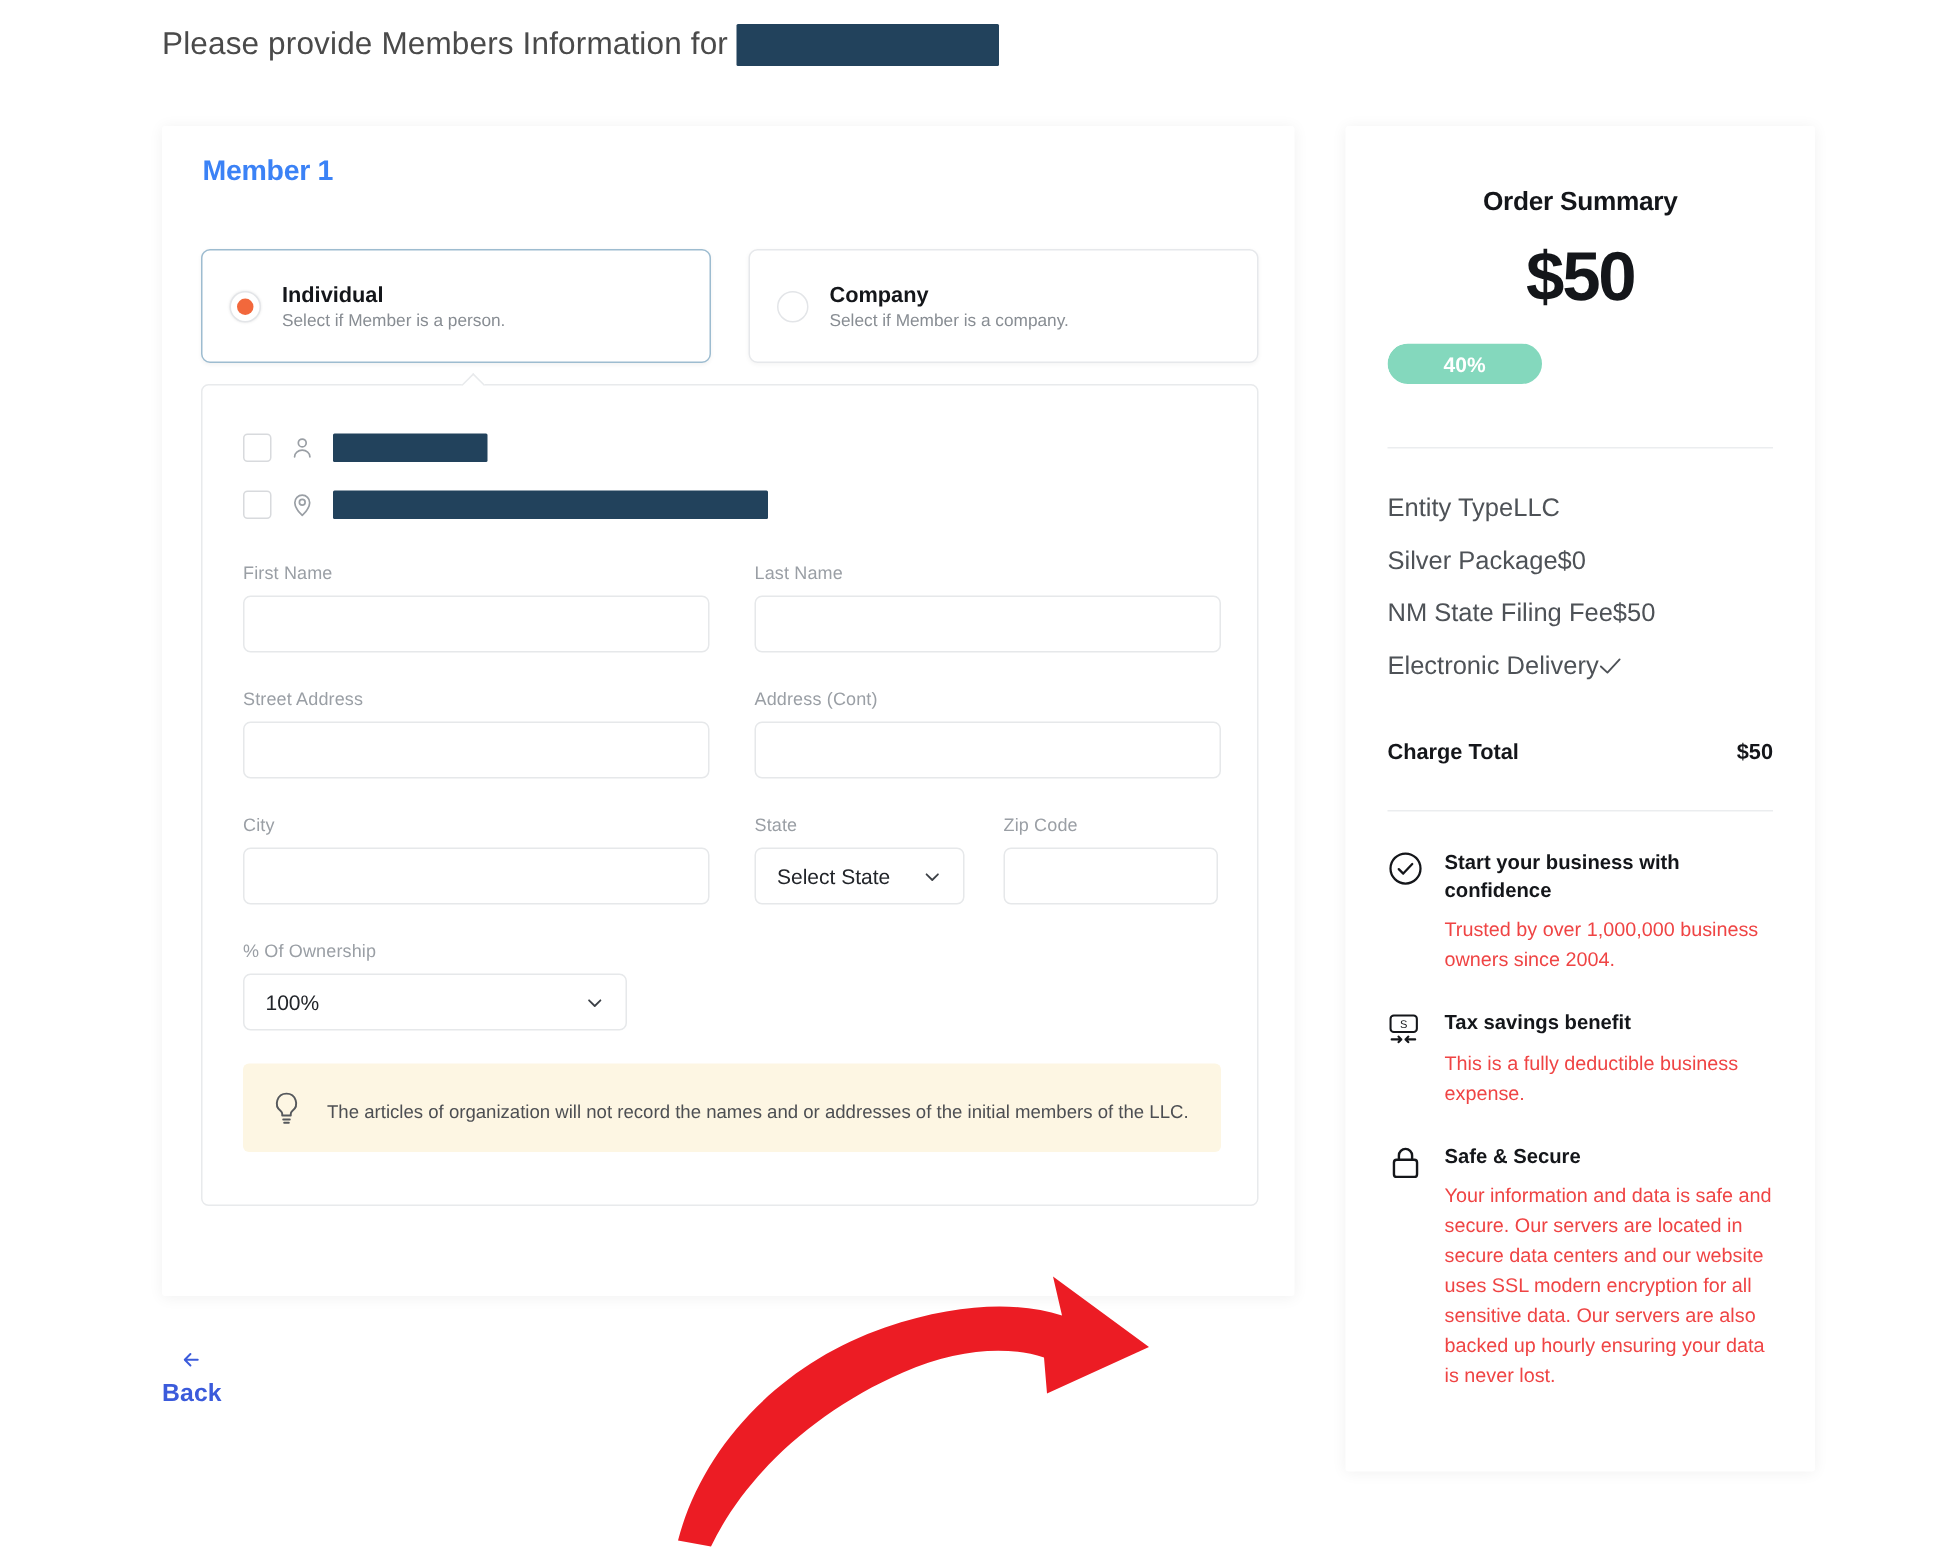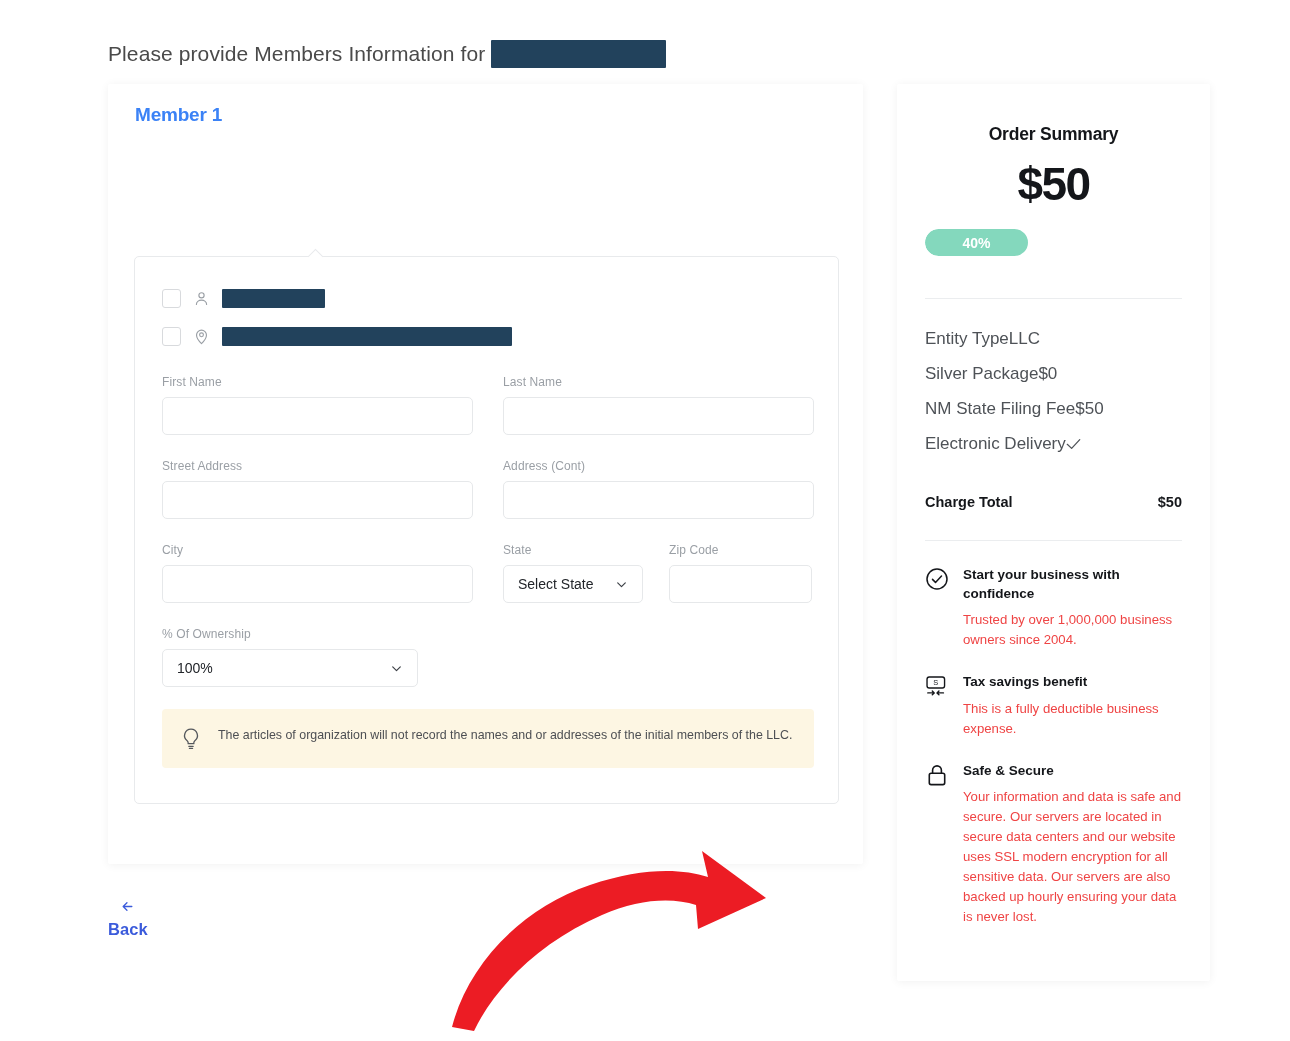--- a/index.html
+++ b/index.html
@@ -17,21 +17,21 @@
     position: relative;
     width: 1290px;
     height: 1041px;
     background: #ffffff;
   }
 
   
   .page-title {
     position: absolute;
     left: 108px;
-    top: 40px;
+    top: 16px;
     font-size: 21px;
     color: #4a4a4a;
     font-weight: 400;
     letter-spacing: 0.1px;
     display: flex;
     align-items: center;
     gap: 6px;
     white-space: nowrap;
   }
   .redaction {
@@ -196,20 +196,21 @@
   .notice {
     position: absolute;
     left: 27px;
     top: 452px;
     width: 652px;
     background: #fdf6e3;
     border-radius: 4px;
     display: flex;
     gap: 16px;
     padding: 17px 20px 17px 18px;
+    align-items: flex-end;
   }
   .notice-text {
     font-size: 12.4px;
     color: #4d4f53;
     line-height: 1.55;
   }
   .bulb { width: 22px; height: 24px; flex: 0 0 auto; margin-top: 1px; }
 
   
   .back-link {
@@ -353,20 +354,41 @@
 
   <div class="page-title">
     <span>Please provide Members Information for</span>
     <span class="redaction redaction-title"></span>
   </div>
 
   <div class="main-card">
 
     <div class="member-heading">Member 1</div>
 
+    <div class="type-row">
+
+      <div class="type-card selected">
+        <span class="radio-outer on">
+          <span class="radio-dot"></span>
+        </span>
+        <span class="type-texts">
+          <span class="type-title">Individual</span>
+          <span class="type-sub">Select if Member is a person.</span>
+        </span>
+      </div>
+
+      <div class="type-card unselected">
+        <span class="radio-outer"></span>
+        <span class="type-texts">
+          <span class="type-title">Company</span>
+          <span class="type-sub">Select if Member is a company.</span>
+        </span>
+      </div>
+
+    </div>
 
     <div class="form-panel">
       <span class="notch"></span>
 
       <div class="chk-row chk-row-1">
         <span class="chk-box"></span>
         <svg class="row-icon" viewBox="0 0 24 24" fill="none" stroke="#9a9fa5" stroke-width="1.6">
           <circle cx="12" cy="7.5" r="3.7"></circle>
           <path d="M4.8 20.5c0-3.6 3.2-6.2 7.2-6.2s7.2 2.6 7.2 6.2" stroke-linecap="round"></path>
         </svg>

